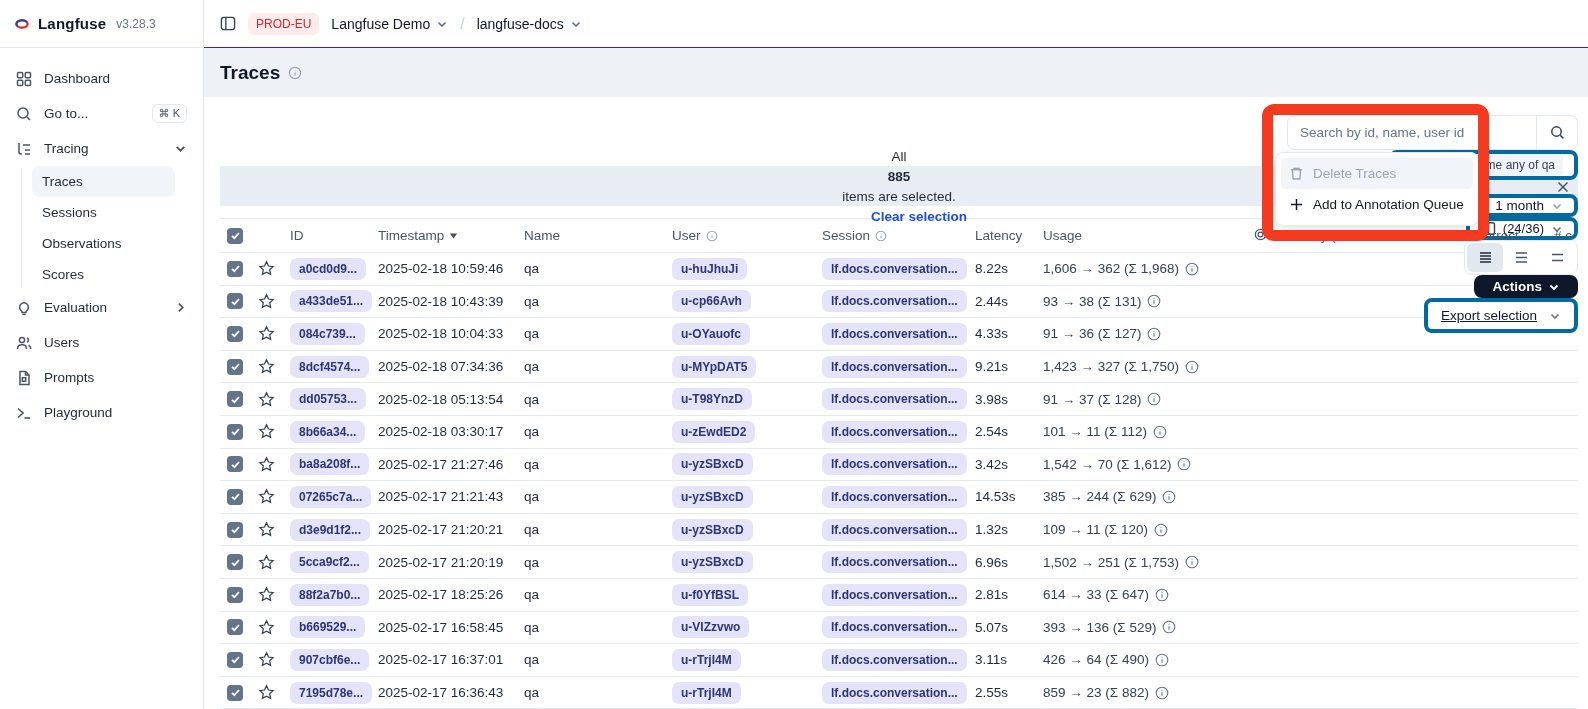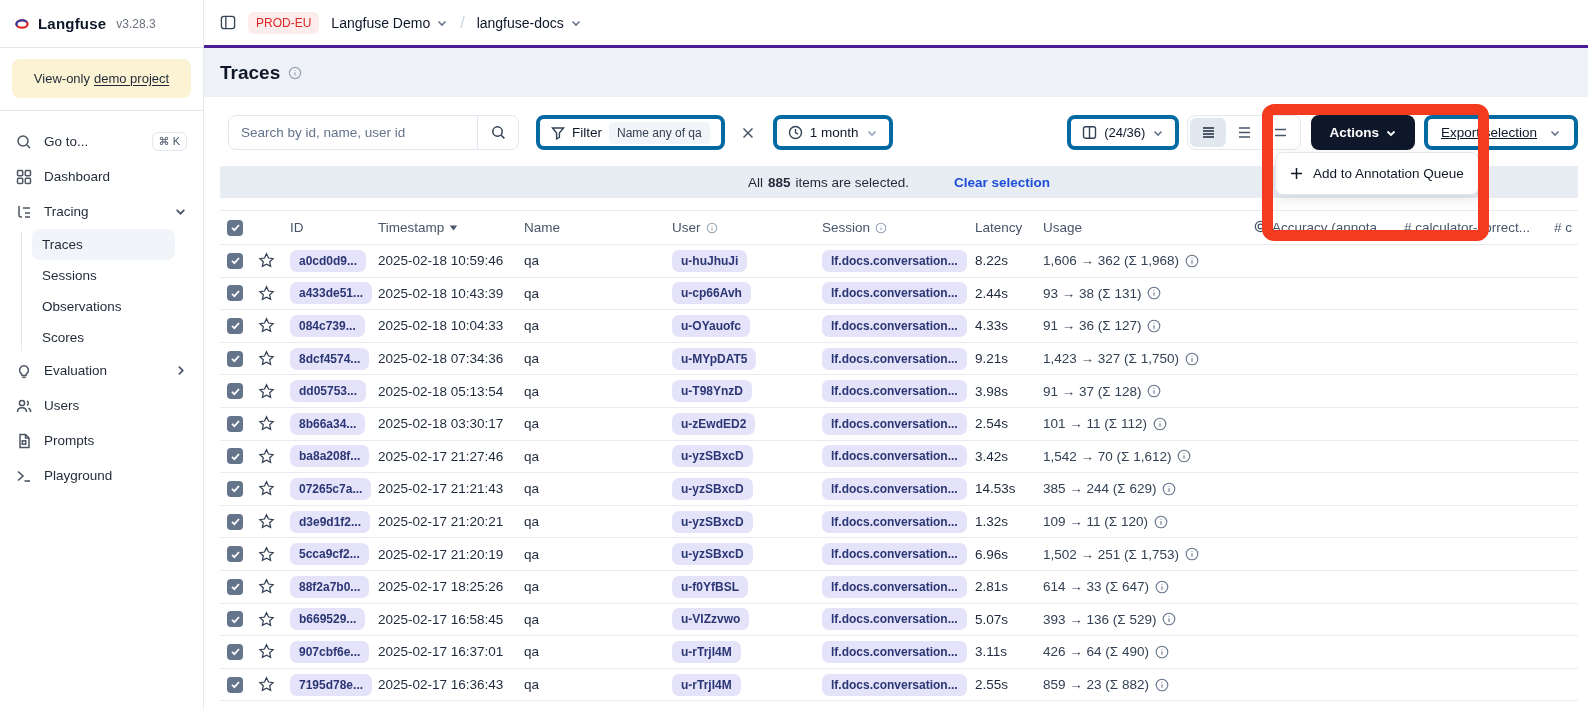--- a/index.html
+++ b/index.html
@@ -22,46 +22,46 @@
   .kbd { border:1px solid #e2e8f0; border-radius:6px; font-size:11px; color:#475569; padding:2px 6px; background:#fff; }
   .sub-list { position:relative; }
   .sub-list .tree-line { position:absolute; left:13px; top:2px; bottom:2px; width:1px; background:#e2e8f0; }
   .sub-item { height:31px; margin-left:24px; width:143px; display:flex; align-items:center; padding-left:10px; font-size:13.5px; color:#1f2937; border-radius:8px; }
   .sub-item.active { background:#f1f5f9; }
   .icon16 { width:16px; height:16px; display:inline-flex; align-items:center; justify-content:center; flex:0 0 16px; }
   .chev { margin-left:auto; display:flex; color:#475569; }
 
   
   .main { position:relative; flex:1; background:#fff; }
-  .topbar { height:48px; border-bottom:3px solid #4c1d95; display:flex; align-items:center; padding:0 16px; gap:12px; background:#fff; }
+  .topbar { height:48px; border-bottom:1px solid #4c1d95; display:flex; align-items:center; padding:0 16px; gap:12px; background:#fff; }
   .env-badge { font-size:12px; font-weight:500; color:#dc2626; background:#fcecec; border-radius:6px; padding:4px 8px; }
   .tb-name { font-size:14px; font-weight:500; color:#0f172a; display:flex; align-items:center; gap:6px; }
   .slash { color:#cbd5e1; font-size:16px; }
   .title-band { height:49px; background:#eef2f6; display:flex; align-items:center; padding:0 16px; gap:8px; }
   .page-title { font-size:19px; font-weight:700; color:#0f172a; }
 
-  .toolbar { display:flex; align-items:flex-end; margin:18px 10px 0 24px; height:35px; }
+  .toolbar { display:flex; align-items:flex-end; margin:18px 10px 0 16px; height:35px;flex-direction:column; }
   .search-box { width:291px; height:35px; border:1px solid #e2e8f0; border-radius:8px; display:flex; align-items:center; background:#fff; }
   .search-box input { border:none; outline:none; flex:1; font-size:13.5px; color:#1e293b; padding:0 12px; font-family:inherit; background:transparent; }
   .search-box input::placeholder { color:#64748b; }
   .search-div { width:1px; height:35px; background:#e2e8f0; }
   .search-btn { width:40px; display:flex; align-items:center; justify-content:center; color:#334155; }
   .btn { height:35px; border:4px solid #0369a1; border-radius:8px; background:#fff; display:flex; align-items:center; gap:7px; padding:0 11px; font-size:13.5px; color:#0f172a; font-weight:500; }
   .filter-btn { margin-left:17px; }
   .filter-chip { background:#f1f5f9; border-radius:4px; padding:4px 8px; font-size:12px; color:#334155; font-weight:400; }
   .xbtn { margin-left:8px; width:30px; height:35px; display:flex; align-items:center; justify-content:center; color:#475569; }
   .month-btn { margin-left:10px; }
   .cols-btn { margin-left:auto; font-size:13px; }
   .seg { margin-left:8px; height:35px; border:1px solid #e2e8f0; border-radius:8px; display:flex; align-items:center; padding:2px; background:#fff; }
   .seg-cell { width:36px; height:29px; display:flex; align-items:center; justify-content:center; border-radius:6px; color:#334155; }
   .seg-cell.sel { background:#e2e8f0; }
   .actions-btn { margin-left:10px; background:#0f172a; border-color:#0f172a; color:#fff; font-weight:600; gap:6px; padding:0 14px; }
   .export-btn { margin-left:9px; gap:12px; padding:8px 13px;text-decoration:underline; }
 
-  .sel-banner { margin:16px 10px 0 16px; height:32px; background:#e8edf4; display:flex; align-items:center; justify-content:center; font-size:13.5px; color:#1f2937; gap:5px; }
+  .sel-banner { margin:16px 10px 0 16px; height:40px; background:#e8edf4; display:flex; align-items:center; justify-content:center; font-size:13.5px; color:#1f2937; gap:5px;flex-direction:column; }
   .sel-link { color:#1d4ed8; font-weight:700;margin-left:40px; }
   .sel-banner b { font-weight:700; }
 
   
   .table { margin:12px 10px 0 16px; }
   .trow { display:grid; grid-template-columns:31px 32px 88px 146px 148px 150px 153px 68px 211px 150px 150px 1fr;
           align-items:center; padding-left:7px; border-bottom:1px solid #e7ebf0; height:32.6px; overflow:hidden;}
   .thead { height:35px; border-top:1px solid #e7ebf0; color:#475569; font-size:13.5px; font-weight:500; }
   .thead .hcell { display:flex; align-items:center; gap:5px; white-space:nowrap; overflow:hidden; }
   .cell { font-size:13.5px; color:#1e293b; white-space:nowrap; overflow:hidden; }
@@ -86,49 +86,43 @@
     <div class="logo-row">
       <span class="icon16">
         <svg width="20" height="16" viewBox="0 0 20 16">
           <ellipse cx="10" cy="8" rx="7" ry="4.6" fill="none" stroke="#dc2626" stroke-width="2.8"></ellipse>
           <path d="M4 10.5 a7 4.6 0 0 1 12 -5" fill="none" stroke="#1e40af" stroke-width="2.2"></path>
         </svg>
       </span>
       <span class="logo-name">Langfuse</span>
       <span class="logo-ver">v3.28.3</span>
     </div>
-    <div class="banner-wrap">
-      <div class="view-banner">
-        <span>View-only</span>
-        <u>demo project</u>
-      </div>
-    </div>
     <nav id="sidebar-nav">
-        <div class="nav-item">
-          <span class="icon16">
-            <svg width="16" height="16" viewBox="0 0 16 16" fill="none" stroke="#4b5563" stroke-width="1.5">
-              <circle cx="7" cy="7" r="5"></circle>
-              <line x1="11" y1="11" x2="14" y2="14"></line>
-            </svg>
-          </span>
-          <span class="nav-label">Go to...</span>
-          <span class="nav-right">
-            <span class="kbd">⌘ K</span>
-          </span>
-        </div>
         <div class="nav-item">
           <span class="icon16">
             <svg width="16" height="16" viewBox="0 0 16 16" fill="none" stroke="#4b5563" stroke-width="1.5">
               <rect x="1.5" y="1.5" width="5.2" height="5.2" rx="1"></rect>
               <rect x="9.3" y="1.5" width="5.2" height="5.2" rx="1"></rect>
               <rect x="1.5" y="9.3" width="5.2" height="5.2" rx="1"></rect>
               <rect x="9.3" y="9.3" width="5.2" height="5.2" rx="1"></rect>
             </svg>
           </span>
           <span class="nav-label">Dashboard</span>
+        </div>
+        <div class="nav-item">
+          <span class="icon16">
+            <svg width="16" height="16" viewBox="0 0 16 16" fill="none" stroke="#4b5563" stroke-width="1.5">
+              <circle cx="7" cy="7" r="5"></circle>
+              <line x1="11" y1="11" x2="14" y2="14"></line>
+            </svg>
+          </span>
+          <span class="nav-label">Go to...</span>
+          <span class="nav-right">
+            <span class="kbd">⌘ K</span>
+          </span>
         </div>
         <div class="nav-item">
           <span class="icon16">
             <svg width="16" height="16" viewBox="0 0 16 16" fill="none" stroke="#4b5563" stroke-width="1.5">
               <path d="M3 2 v9 a2 2 0 0 0 2 2 h1"></path>
               <line x1="7" y1="4" x2="14" y2="4"></line>
               <line x1="9" y1="9" x2="14" y2="9"></line>
               <line x1="9" y1="13" x2="14" y2="13"></line>
             </svg>
           </span>
@@ -847,20 +841,30 @@
               </span>
             </div>
             <div class="cell"></div>
             <div class="cell"></div>
             <div class="cell"></div>
           </div>
         </div>
     </div>
 
     <div class="dropdown" id="actions-menu">
+        <div class="dd-item disabled">
+          <span class="icon16">
+            <svg width="15" height="15" viewBox="0 0 15 15" fill="none" stroke="#9aa3b2" stroke-width="1.4">
+              <path d="M2 3.8 h11"></path>
+              <path d="M5 3.8 V2.4 h5 v1.4"></path>
+              <path d="M3.4 3.8 l.7 9.2 h6.8 l.7-9.2"></path>
+            </svg>
+          </span>
+          <span>Delete Traces</span>
+        </div>
         <div class="dd-item">
           <span class="icon16">
             <svg width="15" height="15" viewBox="0 0 15 15" stroke="#111827" stroke-width="1.5">
               <line x1="7.5" y1="2" x2="7.5" y2="13"></line>
               <line x1="2" y1="7.5" x2="13" y2="7.5"></line>
             </svg>
           </span>
           <span>Add to Annotation Queue</span>
         </div>
       </div>

